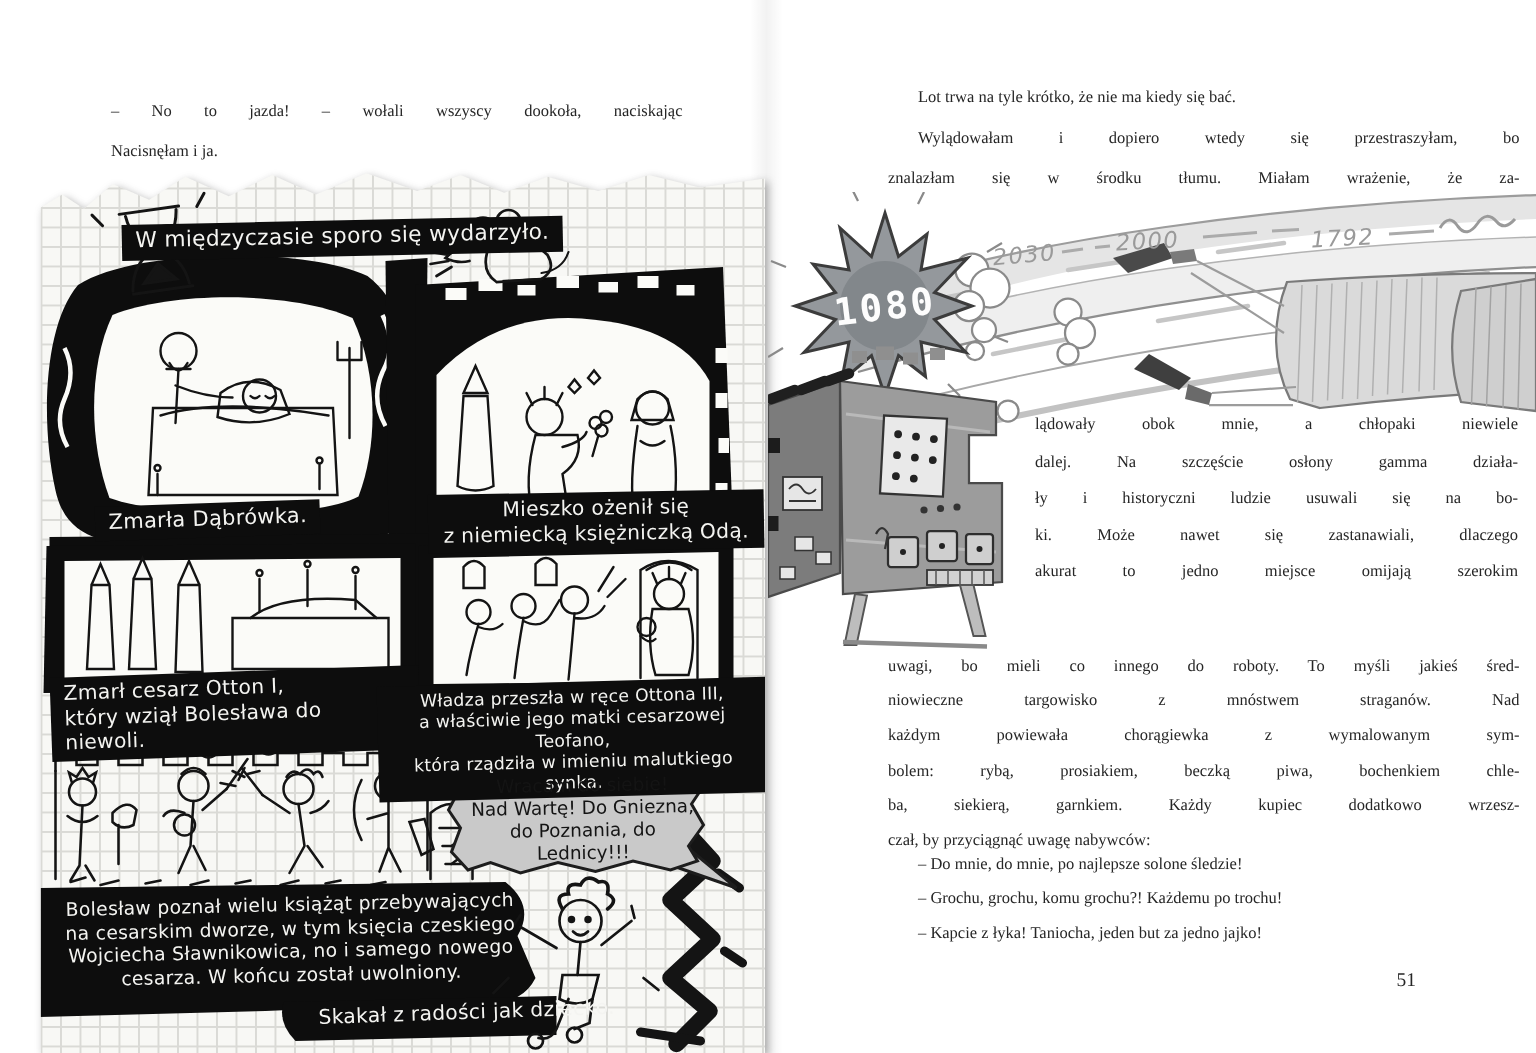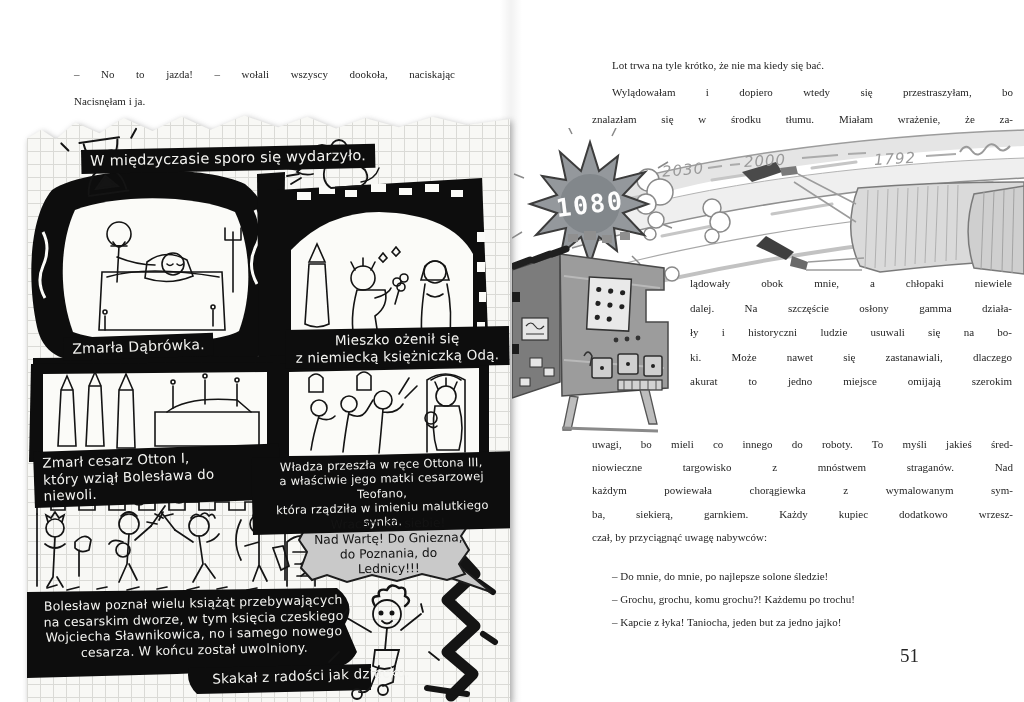--- a/index.html
+++ b/index.html
@@ -20,21 +20,21 @@
          background-size:13px 13px;
          clip-path:polygon(0% 4.5%,3% 3%,6% 4.6%,10% 1.8%,15% 3.6%,20% 1%,26% 3.2%,32% .8%,38% 3%,45% .6%,52% 2.6%,58% .8%,64% 2.8%,70% 1%,77% 2.6%,84% .8%,91% 2.2%,100% 1.2%,100% 100%,0% 100%)}
   .comic svg.comic-art{position:absolute;left:0;top:0}
   .cap{position:absolute;background:#0d0d0d;color:#f4f4f1;font-family:"DejaVu Sans",sans-serif;
        padding:3px 9px;line-height:1.24;transform-origin:left top;letter-spacing:.2px}
   .cap .cl{display:block}
   .center{text-align:center}
   .bubble-text{position:absolute;color:#141414;font-family:"DejaVu Sans",sans-serif;
                text-align:center;line-height:1.22;transform-origin:left top}
   
-  .pagenum{position:absolute;left:900px;top:645px;width:44px;text-align:left;font-size:19px}
+  .pagenum{position:absolute;left:900px;top:645px;width:44px;text-align:right;font-size:13px}
   .ill-right{position:absolute;left:512px;top:128px}
 </style>
 </head>
 <body>
 
 <div class="gutter"></div>
 
 <div>
   <div class="tblock" style="left:54px;top:61px;width:401px;line-height:26.8px">
     <span class="line ind j">– No to jazda! – wołali wszyscy dookoła, naciskając</span>
@@ -376,20 +376,21 @@
     <span class="line j">dalej. Na szczęście osłony gamma działa-</span>
     <span class="line j">ły i historyczni ludzie usuwali się na bo-</span>
     <span class="line j">ki. Może nawet się zastanawiali, dlaczego</span>
     <span class="line j">akurat to jedno miejsce omijają szerokim</span>
   </div>
 
   <div class="tblock" style="left:592px;top:433px;width:421px;line-height:23.2px">
     <span class="line j">uwagi, bo mieli co innego do roboty. To myśli jakieś śred-</span>
     <span class="line j">niowieczne targowisko z mnóstwem straganów. Nad</span>
     <span class="line j">każdym powiewała chorągiewka z wymalowanym sym-</span>
+    <span class="line j">bolem: rybą, prosiakiem, beczką piwa, bochenkiem chle-</span>
     <span class="line j">ba, siekierą, garnkiem. Każdy kupiec dodatkowo wrzesz-</span>
     <span class="line">czał, by przyciągnąć uwagę nabywców:</span>
   </div>
 
   <div class="tblock" style="left:592px;top:565px;width:421px;line-height:23px">
     <span class="line ind">– Do mnie, do mnie, po najlepsze solone śledzie!</span>
     <span class="line ind">– Grochu, grochu, komu grochu?! Każdemu po trochu!</span>
     <span class="line ind">– Kapcie z łyka! Taniocha, jeden but za jedno jajko!</span>
   </div>
 

